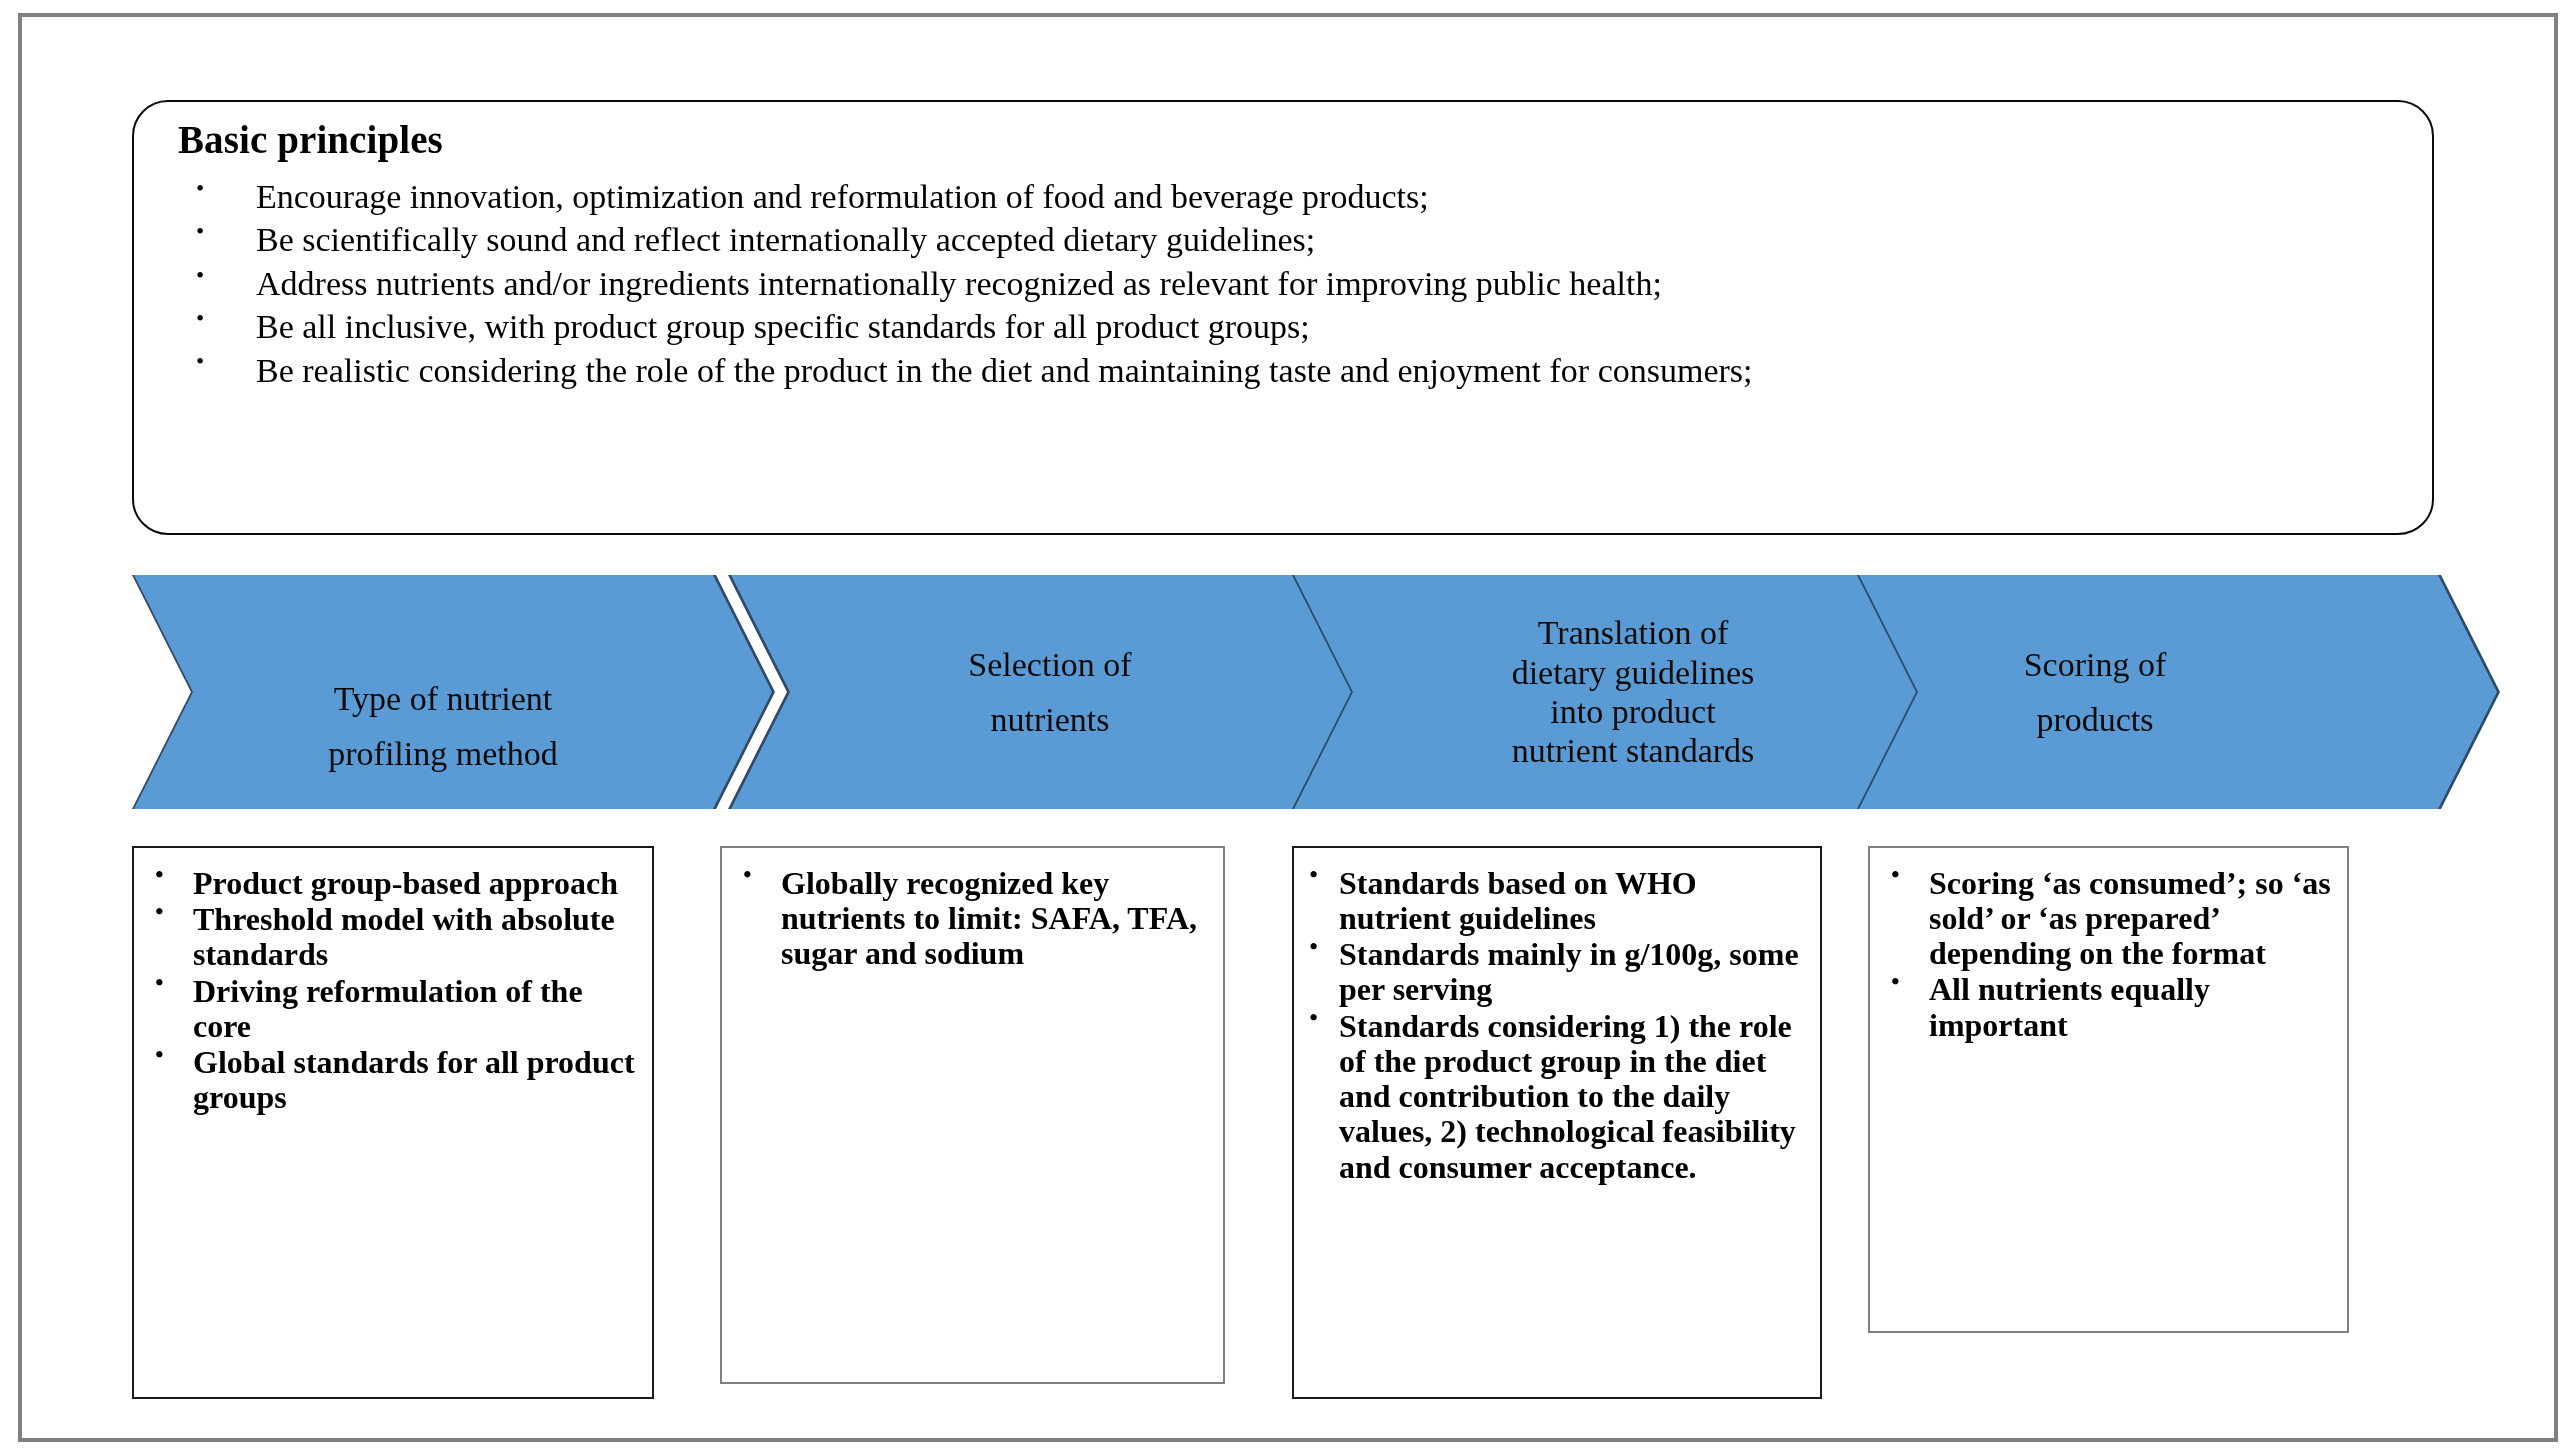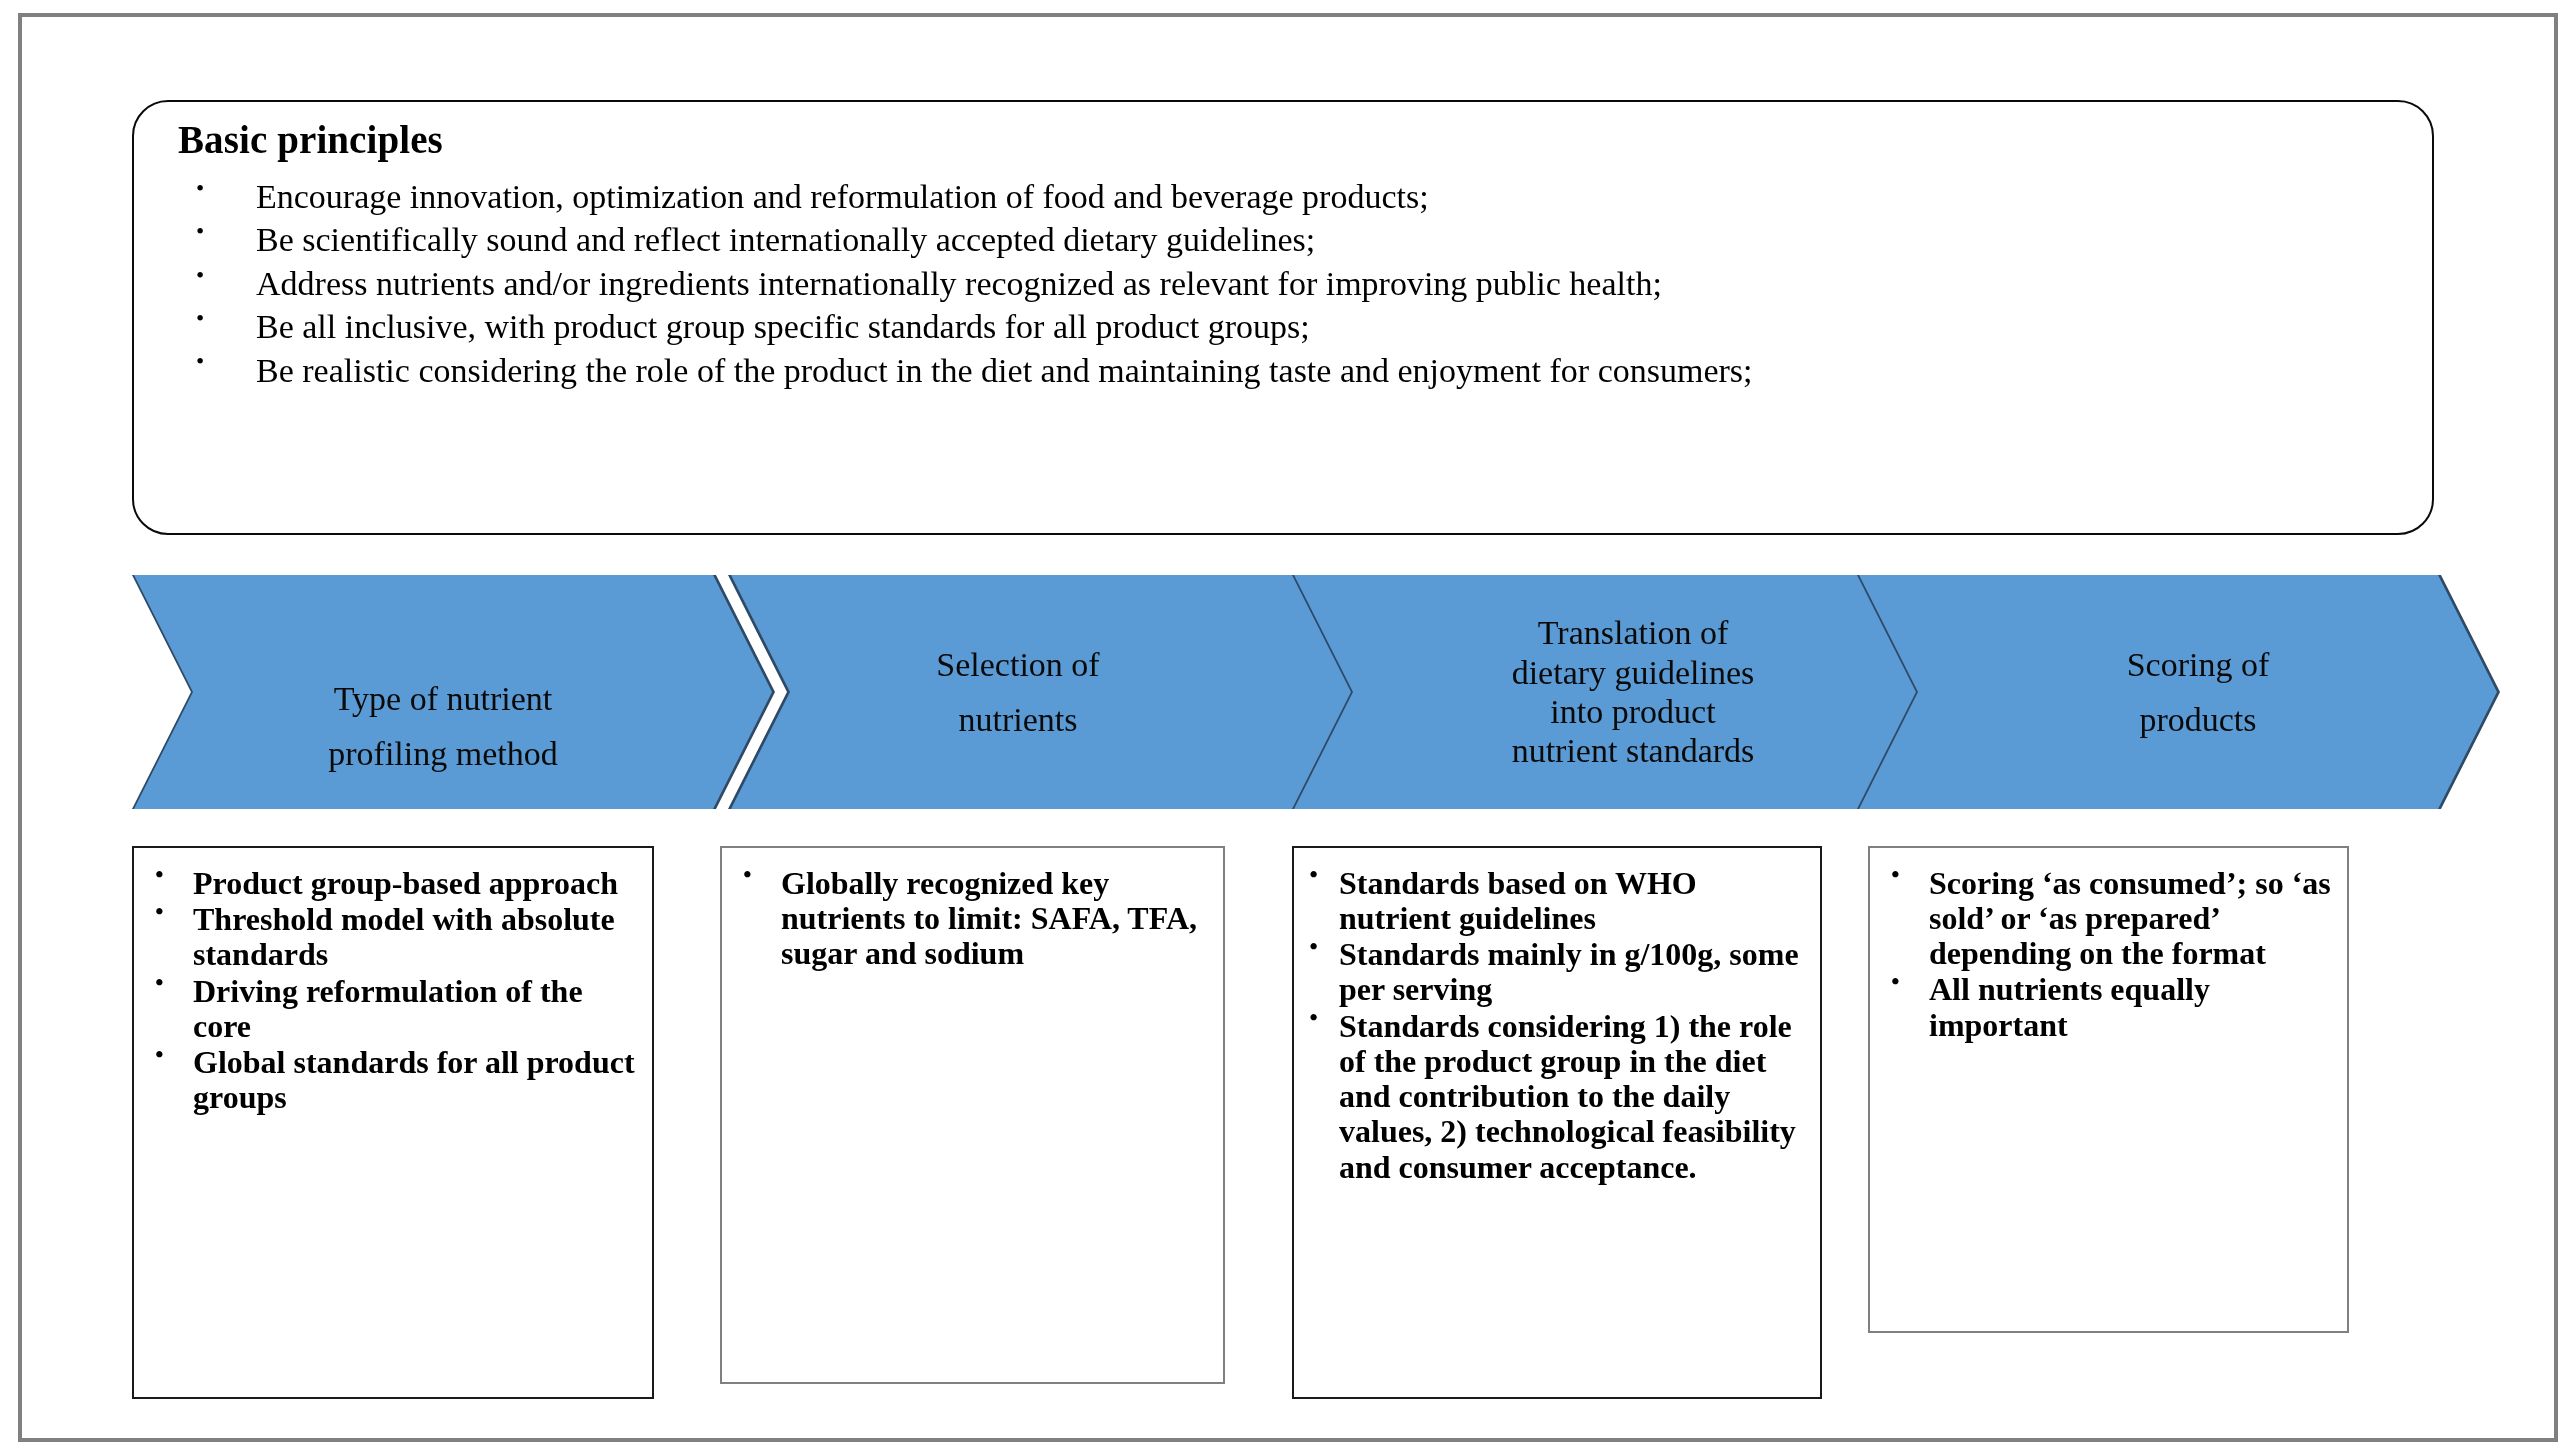--- a/index.html
+++ b/index.html
@@ -93,37 +93,37 @@
 
   <div class="chevron-border" style="left:132px;width:643px;"></div>
   <div class="chevron" style="left:134px;width:638px;"></div>
   <div class="chevron-label" style="left:124px;width:638px;margin-top:34px;">
     <span>Type of nutrient</span>
     <span>profiling method</span>
   </div>
 
   <div class="chevron-border" style="left:728px;width:643px;"></div>
   <div class="chevron" style="left:731px;width:638px;"></div>
-  <div class="chevron-label" style="left:699px;width:638px;">
+  <div class="chevron-label" style="left:731px;width:638px;">
     <span>Selection of</span>
     <span>nutrients</span>
   </div>
 
   <div class="chevron-border" style="left:1292px;width:643px;"></div>
   <div class="chevron" style="left:1294px;width:638px;"></div>
   <div class="chevron-label chev-shift" style="left:1294px;width:638px;line-height:1.16;">
     <span>Translation of</span>
     <span>dietary guidelines</span>
     <span>into product</span>
     <span>nutrient standards</span>
   </div>
 
   <div class="chevron-border" style="left:1857px;width:643px;"></div>
   <div class="chevron" style="left:1859px;width:638px;"></div>
-  <div class="chevron-label chev-shift" style="left:1859px;width:638px;">
+  <div class="chevron-label chev-shift" style="left:1756px;width:638px;">
     <span>Scoring of</span>
     <span>products</span>
   </div>
 
   <div class="detail-box dark" style="left:132px;top:846px;width:522px;height:553px;">
     <ul class="detail-list">
       <li>Product group-based approach</li>
       <li>Threshold model with absolute standards</li>
       <li>Driving reformulation of the core</li>
       <li>Global standards for all product groups</li>

